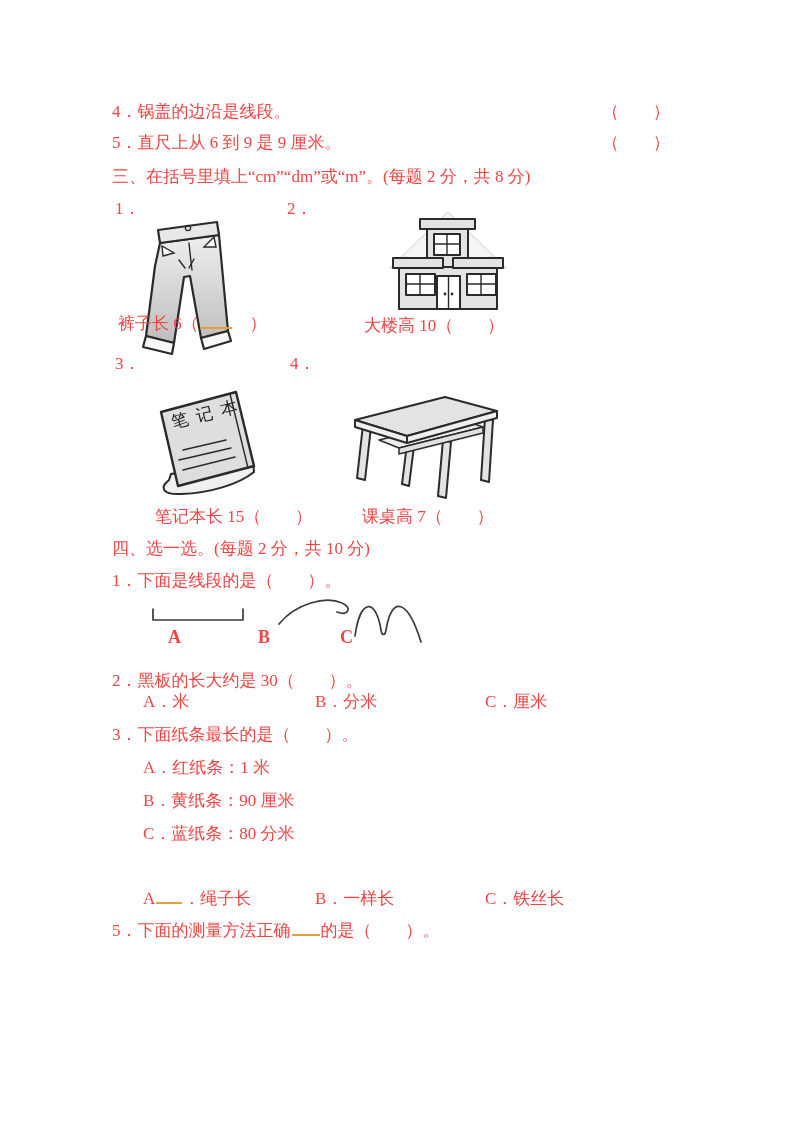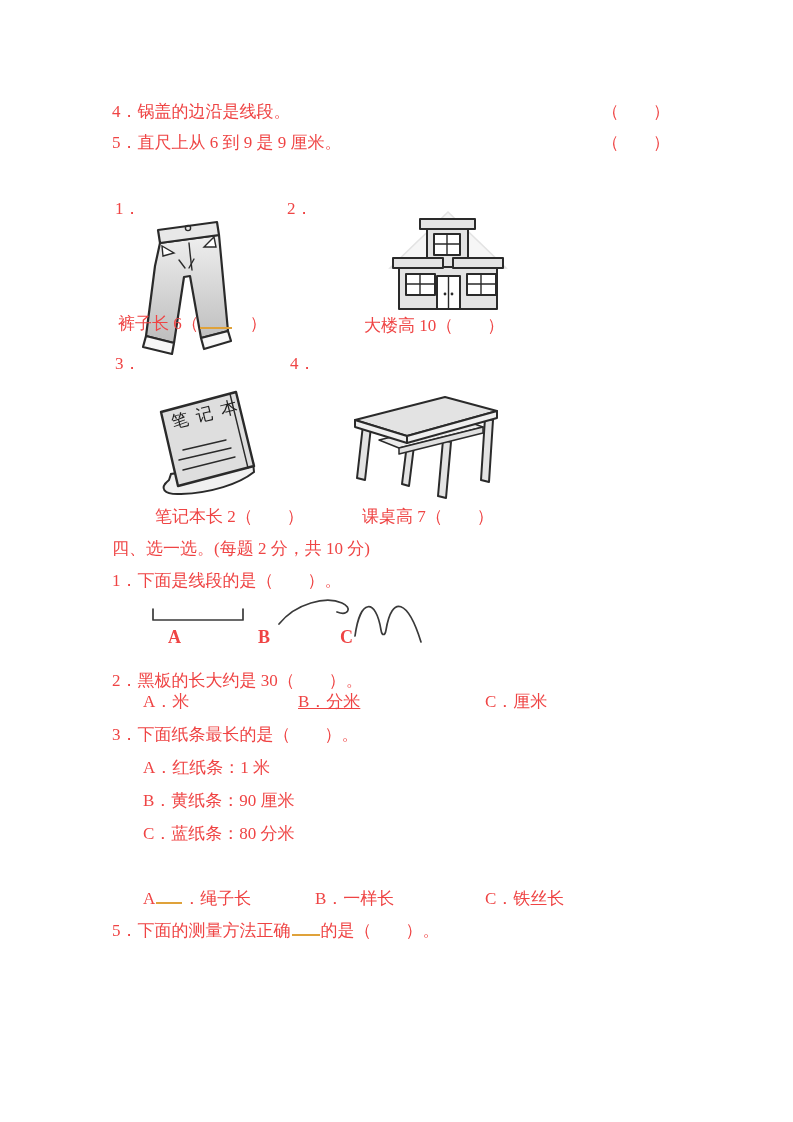--- a/index.html
+++ b/index.html
@@ -31,20 +31,21 @@
 
   <div class="abs tf-row" style="left:112px; top:102px;">
     <span>4．锅盖的边沿是线段。</span>
     <span>（　　）</span>
   </div>
   <div class="abs tf-row" style="left:112px; top:133px;gap:11px;">
     <span>5．直尺上从 6 到 9 是 9 厘米。</span>
     <span>（　　）</span>
   </div>
 
+  <div class="abs" style="left:112px; top:167px;">三、在括号里填上“cm”“dm”或“m”。(每题 2 分，共 8 分)</div>
 
   <div class="abs" style="left:115px; top:199px;">1．</div>
   <div class="abs" style="left:287px; top:199px;">2．</div>
 
   <svg class="abs" style="left:138px; top:218px;" width="107" height="142" viewBox="0 0 107 142">
     <defs>
       <linearGradient id="gjean" x1="0" y1="0" x2="0" y2="1">
         <stop offset="0" stop-color="#efefef"></stop>
           <stop offset="1" stop-color="#bdbdbd"></stop>
       </linearGradient>
@@ -100,42 +101,42 @@
     <path d="M60,52 L67,54 L62,94 L55,92 Z" class="fillg" stroke-width="1.5"></path>
     <path d="M96,48 L104,50 L99,106 L91,104 Z" class="fillg" stroke-width="1.5"></path>
     <path d="M138,26 L146,28 L142,90 L134,88 Z" class="fillg" stroke-width="1.5"></path>
     <path d="M32,48 L116,28 L136,35 L52,56 Z" fill="#ececec" stroke="#2a2a2a" stroke-width="1.5" stroke-linejoin="round"></path>
     <path d="M52,56 L136,35 L136,41 L52,62 Z" fill="#e0e0e0" stroke="#2a2a2a" stroke-width="1.5" stroke-linejoin="round"></path>
     <path d="M8,28 L98,5 L150,19 L60,44 Z" class="fillg"></path>
     <path d="M8,28 L60,44 L60,51 L8,35 Z" fill="#efefef" stroke="#2a2a2a" stroke-width="2" stroke-linejoin="round"></path>
     <path d="M60,44 L150,19 L150,26 L60,51 Z" fill="#efefef" stroke="#2a2a2a" stroke-width="2" stroke-linejoin="round"></path>
   </svg>
 
-  <div class="abs" style="left:155px; top:507px;">笔记本长 2（　　）</div>
+  <div class="abs" style="left:155px; top:507px;">笔记本长 15（　　）</div>
   <div class="abs" style="left:362px; top:507px;">课桌高 7（　　）</div>
 
   <div class="abs" style="left:112px; top:539px;text-align:center;">四、选一选。(每题 2 分，共 10 分)</div>
   <div class="abs" style="left:112px; top:571px;text-align:center;">1．下面是线段的是（　　）。</div>
 
   <svg class="abs" style="left:150px; top:604px;" width="96" height="19" viewBox="0 0 96 19">
     <path d="M3,16 V5 M3,16 H93 M93,16 V5" class="curve"></path>
   </svg>
   <svg class="abs" style="left:276px; top:595px;" width="82" height="32" viewBox="0 0 82 32">
     <path d="M3,29 C20,8 50,1 66,8 C77,13 72,21 61,17" class="curve"></path>
   </svg>
   <svg class="abs" style="left:352px; top:592px;" width="76" height="56" viewBox="0 0 76 56">
     <path d="M3,44 C8,6 24,6 29,38 C30,44 33,44 34,38 C40,2 56,8 69,50" class="curve"></path>
   </svg>
   <div class="abs shape-label" style="left:168px; top:627px;">A</div>
   <div class="abs shape-label" style="left:258px; top:627px;">B</div>
   <div class="abs shape-label" style="left:340px; top:627px;">C</div>
 
   <div class="abs" style="left:112px; top:659px;margin-top:12px;">2．黑板的长大约是 30（　　）。</div>
   <div class="abs" style="left:143px; top:692px;">A．米</div>
-  <div class="abs" style="left:298px; top:692px;text-decoration:underline;">B．分米</div>
+  <div class="abs" style="left:315px; top:692px;">B．分米</div>
   <div class="abs" style="left:485px; top:692px;">C．厘米</div>
 
   <div class="abs" style="left:112px; top:725px;">3．下面纸条最长的是（　　）。</div>
   <div class="abs" style="left:143px; top:758px;">A．红纸条：1 米</div>
   <div class="abs" style="left:143px; top:791px;">B．黄纸条：90 厘米</div>
   <div class="abs" style="left:143px; top:824px;">C．蓝纸条：80 分米</div>
 
   <div class="abs" style="left:143px; top:889px;">
     <span>A</span><span class="mark mark-w26"></span><span>．绳子长</span>
   </div>

